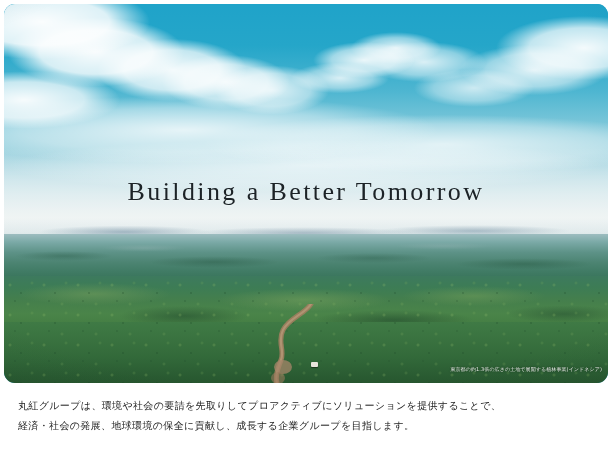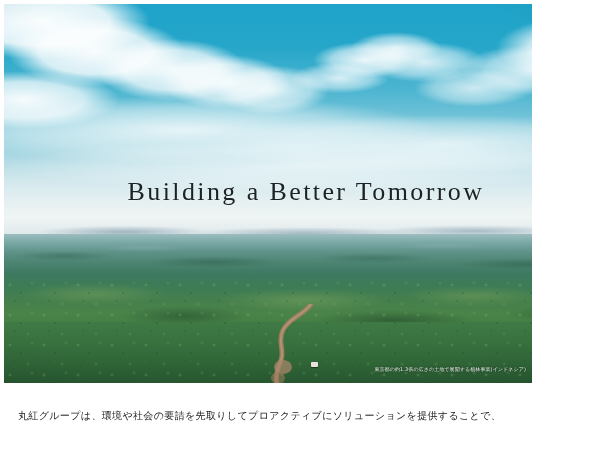--- a/index.html
+++ b/index.html
@@ -21,24 +21,25 @@
     height: 449px;
     background: #ffffff;
     box-sizing: border-box;
   }
 
   
   .hero {
     position: absolute;
     left: 4px;
     top: 4px;
-    width: 528px;
+    width: 604px;
     height: 379px;
     overflow: hidden;
     background: #1b9ec6;
+    border-radius: 11px;
   }
 
   
   .sky {
     position: absolute;
     left: 0; top: 0;
     width: 100%;
     height: 232px;
     background:
       linear-gradient(to bottom,
@@ -319,18 +320,19 @@
 
     <div class="headline">Building a Better Tomorrow</div>
 
     <div class="photo-caption">東京都の約1.3倍の広さの土地で展開する植林事業(インドネシア)</div>
   </div>
 
   <div class="footer">
 
     <div class="statement">
       <div>丸紅グループは、環境や社会の要請を先取りしてプロアクティブにソリューションを提供することで、</div>
+      <div>経済・社会の発展、地球環境の保全に貢献し、成長する企業グループを目指します。</div>
     </div>
 
 
   </div>
 
 </div>
 
 </body></html>

